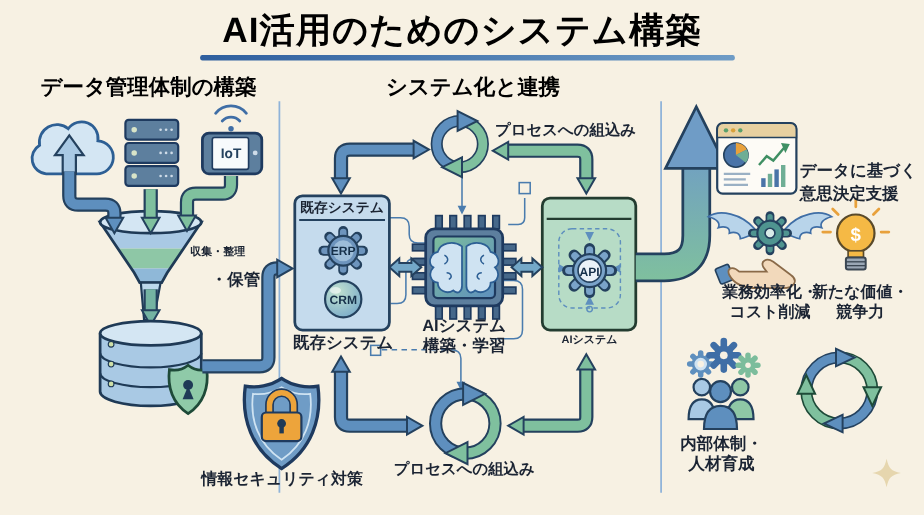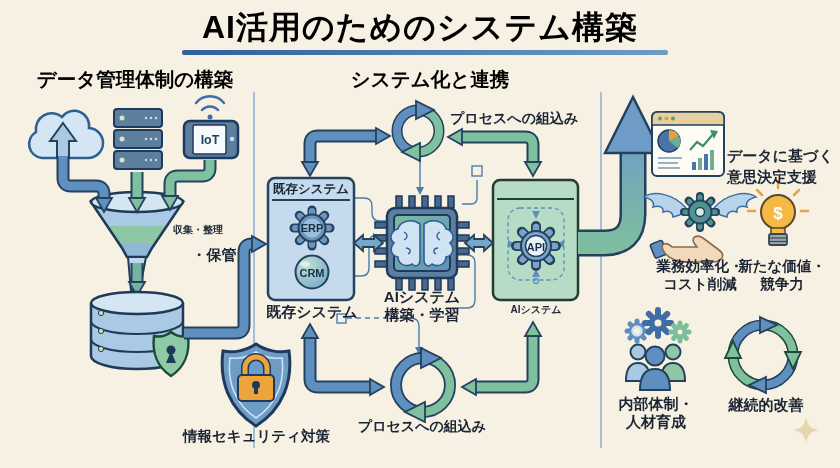--- a/index.html
+++ b/index.html
@@ -466,15 +466,14 @@
   <div class="lbl" style="left:347px;top:418px;width:150px;font-size:14px;">プロセスへの組込み</div>
 
   <div class="lbl left" style="left:727px;top:119px;width:112px;font-size:15px;">データに基づく</div>
   <div class="lbl left" style="left:727px;top:140px;width:112px;font-size:15px;">意思決定支援</div>
   <div class="lbl" style="left:630px;top:276px;width:140px;font-size:14.5px;">コスト削減</div>
   <div class="lbl" style="left:630px;top:258px;width:140px;font-size:14.5px;">業務効率化・</div>
   <div class="lbl" style="left:712px;top:258px;width:140px;font-size:14.5px;">新たな価値・</div>
   <div class="lbl" style="left:712px;top:276px;width:140px;font-size:14.5px;">競争力</div>
   <div class="lbl" style="left:586px;top:395px;width:140px;font-size:15px;">内部体制・</div>
   <div class="lbl" style="left:586px;top:413px;width:140px;font-size:15px;">人材育成</div>
-  <div class="lbl" style="left:696px;top:396px;width:140px;font-size:15px;">継続的改善</div>
 
 </div>
 
 </body></html>

